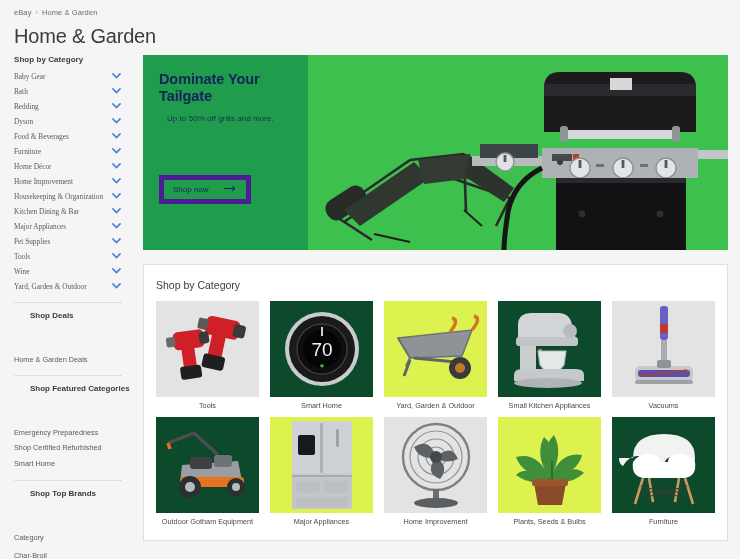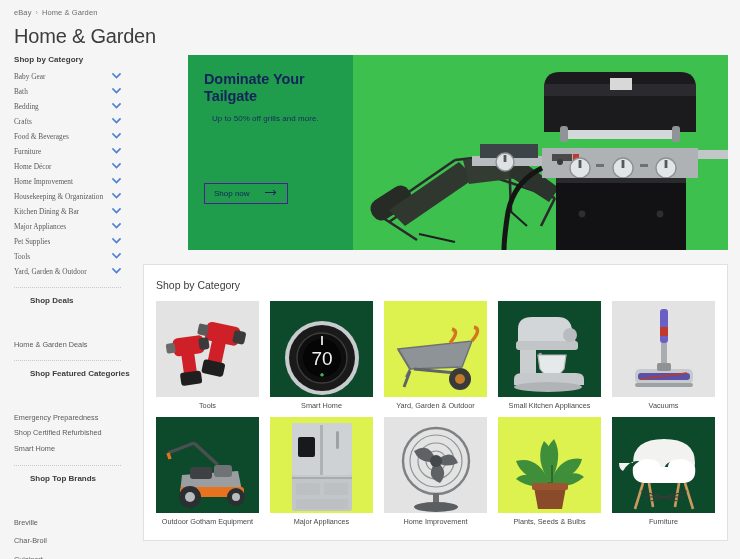--- a/index.html
+++ b/index.html
@@ -66,32 +66,32 @@
   
   .main { flex: 1; padding-right: 12px; }
 
   
   .hero {
     position: relative; width: 100%; height: 195px;
     display: flex; overflow: hidden;
   }
   .hero-left {
     width: 165px; flex: 0 0 165px; background: #1f9d4d;
-    padding: 16px 14px 0 16px; position: relative; margin-left: 45px;
+    padding: 16px 14px 0 16px; position: relative;
   }
   .hero-title {
     font-size: 14.5px; font-weight: bold; color: #14235a;
     line-height: 1.18; letter-spacing: -.1px;
   }
   .hero-sub {
     margin-top: 9px; font-size: 8px; color: #1b2b5e; letter-spacing: .05px; padding-left: 8px;
   }
   .hero-btn {
     position: absolute; left: 16px; bottom: 46px;
-    border: 1px solid #4c1d95; background: transparent;
+    border: 5px solid #4c1d95; background: transparent;
     color: #14235a; font-size: 8px; font-family: inherit;
     padding: 5px 9px; cursor: pointer;
     display: inline-flex; align-items: center; gap: 15px;
   }
   .hero-right {
     flex: 1; background: #3ec04f; position: relative; overflow: hidden;
   }
 
   
   .chair-svg { position: absolute; left: 6px; bottom: 6px; }
@@ -107,21 +107,21 @@
   .card-title {
     font-size: 10.5px; color: #3c3c3c; margin-bottom: 10px; font-weight: 400;
   }
   .tile-grid {
     display: grid; grid-template-columns: repeat(5, 1fr);
     column-gap: 11px; row-gap: 6px;
   }
   .tile { cursor: pointer; }
   .tile-img {
     width: 100%; height: 96px; position: relative; overflow: hidden;
-    display: flex; align-items: flex-end; justify-content: center;
+    display: flex; align-items: center; justify-content: center;
   }
   .tile-label {
     margin-top: 5px; text-align: center;
     font-size: 7.3px; color: #4a4a4a; line-height: 1.2;
   }
   .bg-gray   { background: #e3e3e3; }
   .bg-dgreen { background: #0d4a2b; }
   .bg-lime   { background: #ddf24f; }
   svg { overflow: visible; }
 </style>
@@ -163,21 +163,21 @@
           </li>
           <li class="cat-item">
             <span class="cat-label">Bedding</span>
             <span class="chev">
               <svg width="9" height="6" viewBox="0 0 9 6">
                 <path d="M1 1 L4.5 4.6 L8 1" stroke="#4a7fd4" stroke-width="1.6" fill="none" stroke-linecap="square"></path>
               </svg>
             </span>
           </li>
           <li class="cat-item">
-            <span class="cat-label">Crafts</span>
+            <span class="cat-label">Dyson</span>
             <span class="chev">
               <svg width="9" height="6" viewBox="0 0 9 6">
                 <path d="M1 1 L4.5 4.6 L8 1" stroke="#4a7fd4" stroke-width="1.6" fill="none" stroke-linecap="square"></path>
               </svg>
             </span>
           </li>
           <li class="cat-item">
             <span class="cat-label">Food &amp; Beverages</span>
             <span class="chev">
               <svg width="9" height="6" viewBox="0 0 9 6">
@@ -236,20 +236,28 @@
           <li class="cat-item">
             <span class="cat-label">Pet Supplies</span>
             <span class="chev">
               <svg width="9" height="6" viewBox="0 0 9 6">
                 <path d="M1 1 L4.5 4.6 L8 1" stroke="#4a7fd4" stroke-width="1.6" fill="none" stroke-linecap="square"></path>
               </svg>
             </span>
           </li>
           <li class="cat-item">
             <span class="cat-label">Tools</span>
+            <span class="chev">
+              <svg width="9" height="6" viewBox="0 0 9 6">
+                <path d="M1 1 L4.5 4.6 L8 1" stroke="#4a7fd4" stroke-width="1.6" fill="none" stroke-linecap="square"></path>
+              </svg>
+            </span>
+          </li>
+          <li class="cat-item">
+            <span class="cat-label">Wine</span>
             <span class="chev">
               <svg width="9" height="6" viewBox="0 0 9 6">
                 <path d="M1 1 L4.5 4.6 L8 1" stroke="#4a7fd4" stroke-width="1.6" fill="none" stroke-linecap="square"></path>
               </svg>
             </span>
           </li>
           <li class="cat-item">
             <span class="cat-label">Yard, Garden &amp; Outdoor</span>
             <span class="chev">
               <svg width="9" height="6" viewBox="0 0 9 6">
@@ -272,21 +280,21 @@
       <ul class="link-list" id="featured-list">
           <li class="link-item">Emergency Preparedness</li>
           <li class="link-item">Shop Certified Refurbished</li>
           <li class="link-item">Smart Home</li>
         </ul>
 
       <div class="divider"></div>
 
       <div class="side-sub-heading">Shop Top Brands</div>
       <ul class="link-list" id="brands-list">
-          <li class="link-item brand-item">Breville</li>
+          <li class="link-item brand-item">Category</li>
           <li class="link-item brand-item">Char-Broil</li>
           <li class="link-item brand-item">Cuisinart</li>
           <li class="link-item brand-item">DEWALT</li>
           <li class="link-item brand-item">Gotham Steel</li>
         </ul>
 
     </aside>
 
     <main class="main">
 

